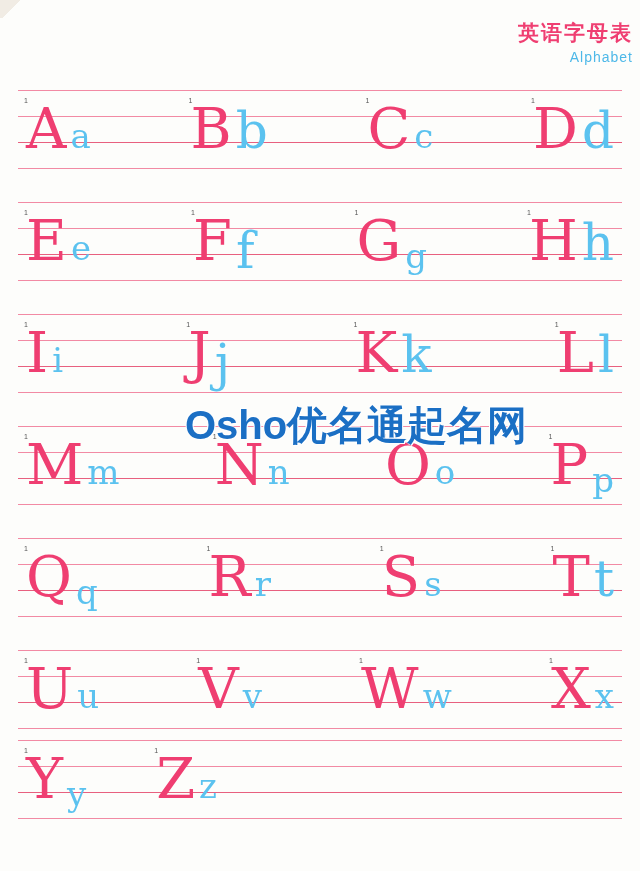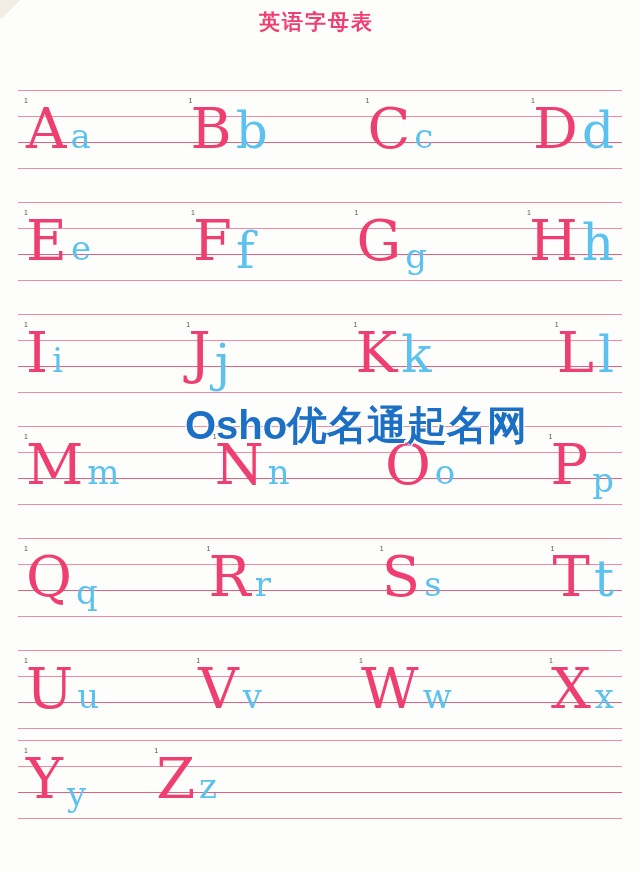--- a/index.html
+++ b/index.html
@@ -19,23 +19,23 @@
     position: absolute;
     left: 0; top: 0;
     width: 640px;
     height: 871px;
     background: #fdfdfb;
   }
 
   
   #header {
     position: absolute;
-    left: 0; top: 9px;
+    left: 0; top: 20px;
     width: 633px;
-    text-align: center;
+    text-align: right;
   }
   #title-cn {
     font-size: 21px;
     font-weight: bold;
     color: #ef3e71;
     letter-spacing: 2px;
     line-height: 26px;
   }
   #title-en {
     font-size: 14px;
@@ -136,20 +136,21 @@
 </style>
 </head>
 <body>
 
 <div id="sheet">
 
   <div id="corner-fold"></div>
 
   <div id="header">
     <div id="title-cn">英语字母表</div>
+    <div id="title-en">Alphabet</div>
   </div>
 
   <div class="row" style="top:90px;">
     <div class="rule r0"></div>
     <div class="rule r1"></div>
     <div class="rule r2"></div>
     <div class="rule r3"></div>
     <div class="letters">
       <div class="pair">
         <span class="num n-a">1</span>

